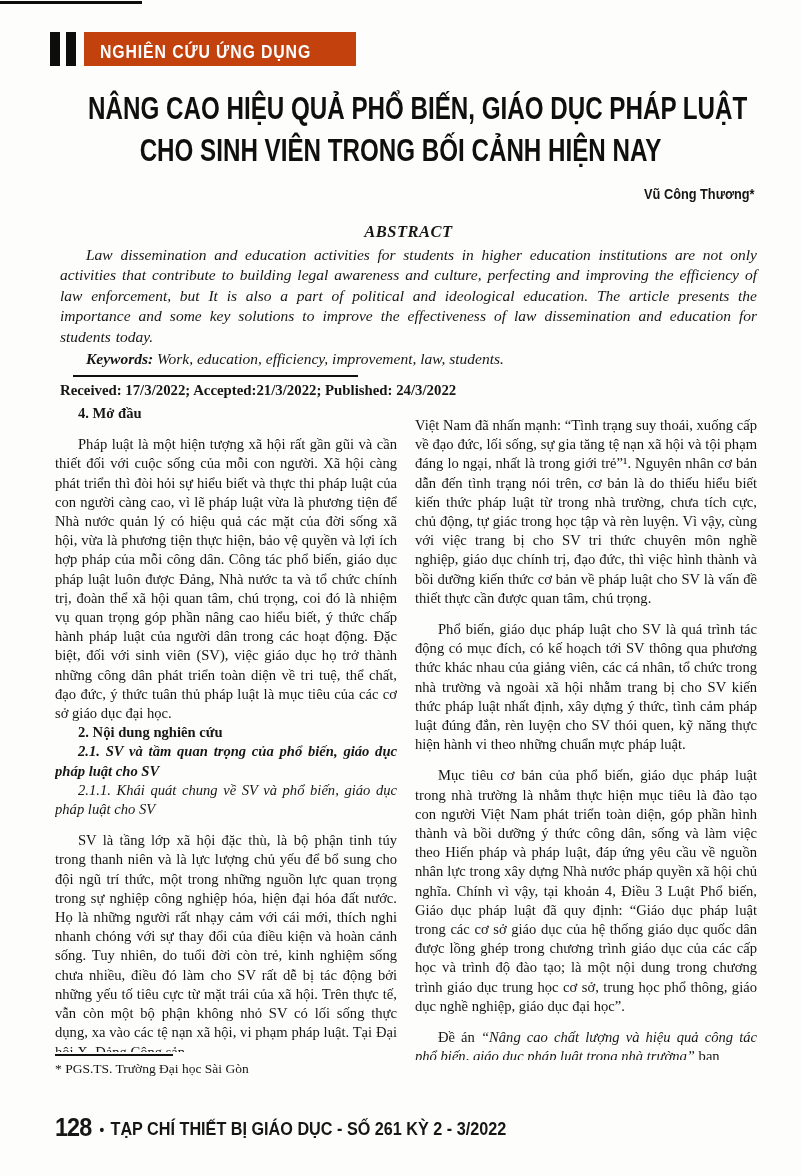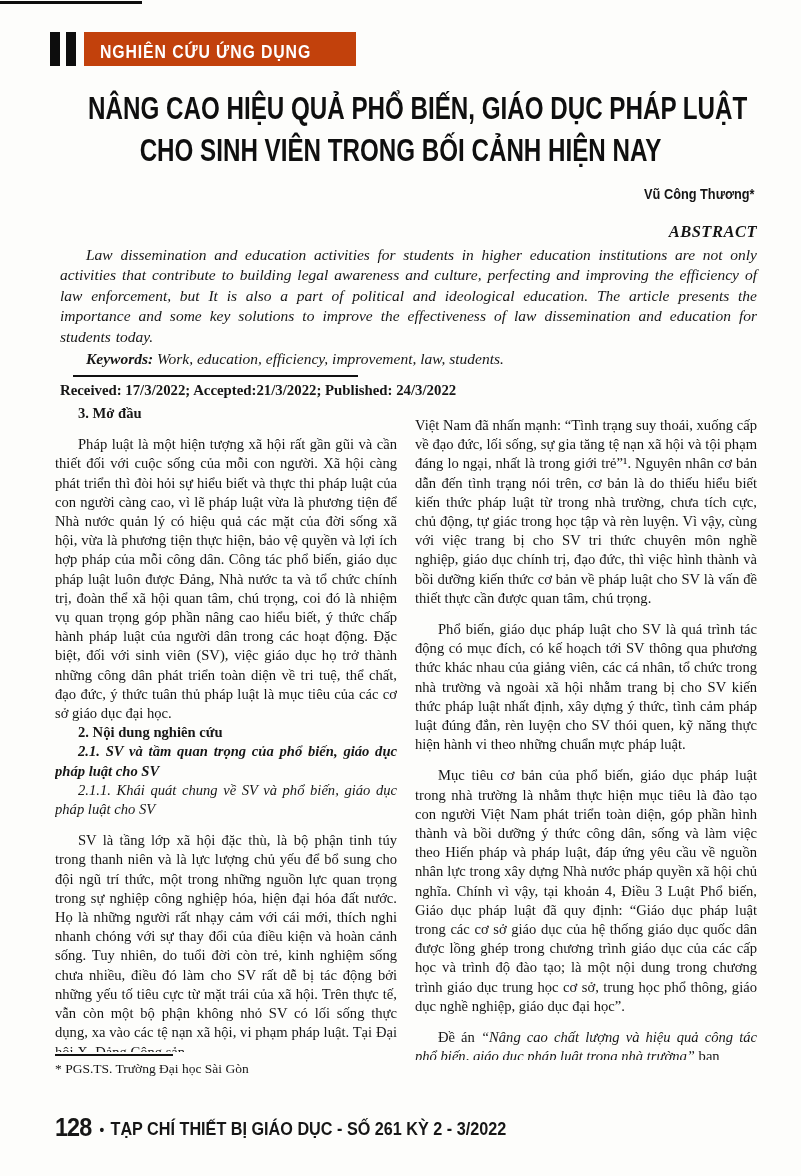--- a/index.html
+++ b/index.html
@@ -47,21 +47,21 @@
   
   .author-line {
     position: absolute; top: 186px; right: 46px;
     font-family: "Liberation Sans", sans-serif;
     font-weight: 700; font-size: 14.5px;
     transform: scaleX(0.88); transform-origin: right center;
   }
   
   .front-matter { position: absolute; top: 222px; left: 60px; width: 697px; }
   .abstract-heading {
-    text-align: right; font-weight: 700; font-style: italic;
+    text-align: center; font-weight: 700; font-style: italic;
     font-size: 16.5px; letter-spacing: 0.5px; margin-bottom: 3px;
   }
   .abstract-text {
     font-style: italic; font-size: 15.5px; line-height: 20.4px;
     text-align: justify; text-indent: 26px; word-spacing: 1px;
   }
   .keywords-line {
     font-style: italic; font-size: 15.5px; line-height: 21px;
     text-indent: 26px; margin-top: 1px;
   }
@@ -130,21 +130,21 @@
     <div class="abstract-heading">ABSTRACT</div>
     <div class="abstract-text">Law dissemination and education activities for students in higher education institutions are not only activities that contribute to building legal awareness and culture, perfecting and improving the efficiency of law enforcement, but It is also a part of political and ideological education. The article presents the importance and some key solutions to improve the effectiveness of law dissemination and education for students today.</div>
     <div class="keywords-line"><span class="keywords-label">Keywords:</span><span> Work, education, efficiency, improvement, law, students.</span></div>
     <div class="front-divider"></div>
     <div class="dates-line">Received: 17/3/2022; Accepted:21/3/2022; Published: 24/3/2022</div>
   </div>
 
   <div class="columns">
 
     <div class="col">
-      <div class="h-bold">3. Mở đầu</div>
+      <div class="h-bold">4. Mở đầu</div>
       <p>Pháp luật là một hiện tượng xã hội rất gần gũi và cần thiết đối với cuộc sống của mỗi con người. Xã hội càng phát triển thì đòi hỏi sự hiểu biết và thực thi pháp luật của con người càng cao, vì lẽ pháp luật vừa là phương tiện để Nhà nước quản lý có hiệu quả các mặt của đời sống xã hội, vừa là phương tiện thực hiện, bảo vệ quyền và lợi ích hợp pháp của mỗi công dân. Công tác phổ biến, giáo dục pháp luật luôn được Đảng, Nhà nước ta và tổ chức chính trị, đoàn thể xã hội quan tâm, chú trọng, coi đó là nhiệm vụ quan trọng góp phần nâng cao hiểu biết, ý thức chấp hành pháp luật của người dân trong các hoạt động. Đặc biệt, đối với sinh viên (SV), việc giáo dục họ trở thành những công dân phát triển toàn diện về tri tuệ, thể chất, đạo đức, ý thức tuân thủ pháp luật là mục tiêu của các cơ sở giáo dục đại học.</p>
       <div class="h-bold">2. Nội dung nghiên cứu</div>
       <div class="h-bolditalic">2.1. SV và tầm quan trọng của phổ biến, giáo dục pháp luật cho SV</div>
       <div class="h-italic">2.1.1. Khái quát chung về SV và phổ biến, giáo dục pháp luật cho SV</div>
       <p>SV là tầng lớp xã hội đặc thù, là bộ phận tinh túy trong thanh niên và là lực lượng chủ yếu để bổ sung cho đội ngũ trí thức, một trong những nguồn lực quan trọng trong sự nghiệp công nghiệp hóa, hiện đại hóa đất nước. Họ là những người rất nhạy cảm với cái mới, thích nghi nhanh chóng với sự thay đổi của điều kiện và hoàn cảnh sống. Tuy nhiên, do tuổi đời còn trẻ, kinh nghiệm sống chưa nhiều, điều đó làm cho SV rất dễ bị tác động bởi những yếu tố tiêu cực từ mặt trái của xã hội. Trên thực tế, vẫn còn một bộ phận không nhỏ SV có lối sống thực dụng, xa vào các tệ nạn xã hội, vi phạm pháp luật. Tại Đại hội X, Đảng Cộng sản</p>
     </div>
 
     <div class="col">
       <p class="no-indent">Việt Nam đã nhấn mạnh: “Tình trạng suy thoái, xuống cấp về đạo đức, lối sống, sự gia tăng tệ nạn xã hội và tội phạm đáng lo ngại, nhất là trong giới trẻ”¹. Nguyên nhân cơ bản dẫn đến tình trạng nói trên, cơ bản là do thiếu hiểu biết kiến thức pháp luật từ trong nhà trường, chưa tích cực, chủ động, tự giác trong học tập và rèn luyện. Vì vậy, cùng với việc trang bị cho SV tri thức chuyên môn nghề nghiệp, giáo dục chính trị, đạo đức, thì việc hình thành và bồi dưỡng kiến thức cơ bản về pháp luật cho SV là vấn đề thiết thực cần được quan tâm, chú trọng.</p>
       <p>Phổ biến, giáo dục pháp luật cho SV là quá trình tác động có mục đích, có kế hoạch tới SV thông qua phương thức khác nhau của giảng viên, các cá nhân, tổ chức trong nhà trường và ngoài xã hội nhằm trang bị cho SV kiến thức pháp luật nhất định, xây dựng ý thức, tình cảm pháp luật đúng đắn, rèn luyện cho SV thói quen, kỹ năng thực hiện hành vi theo những chuẩn mực pháp luật.</p>

